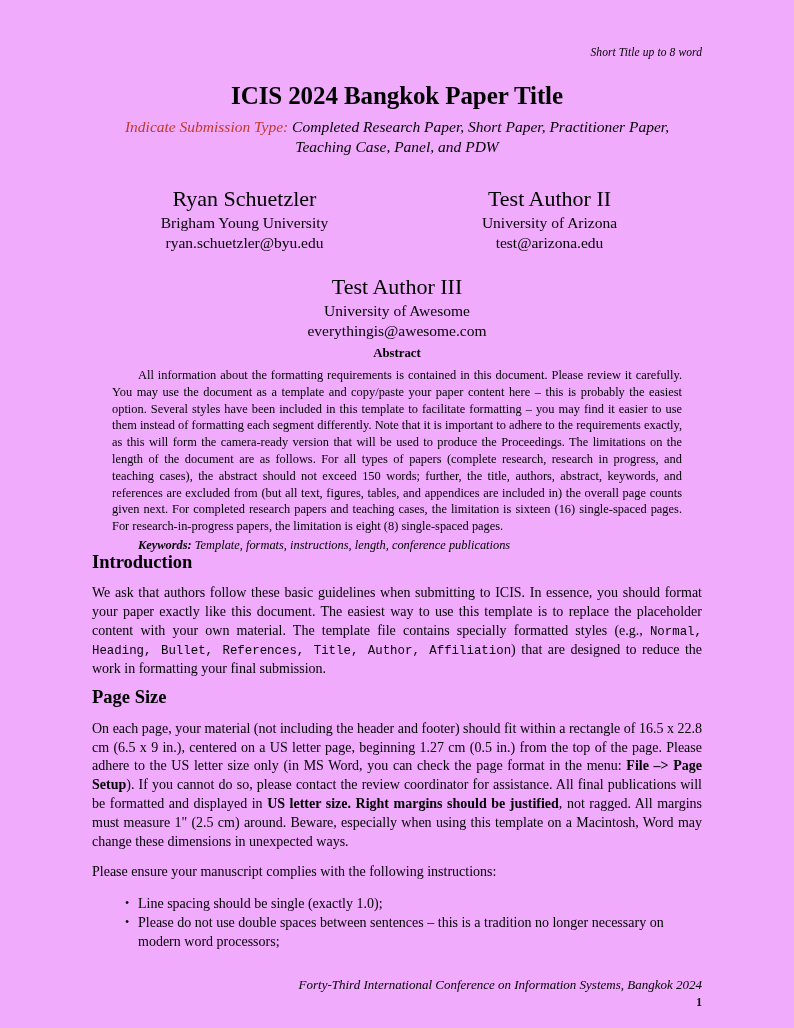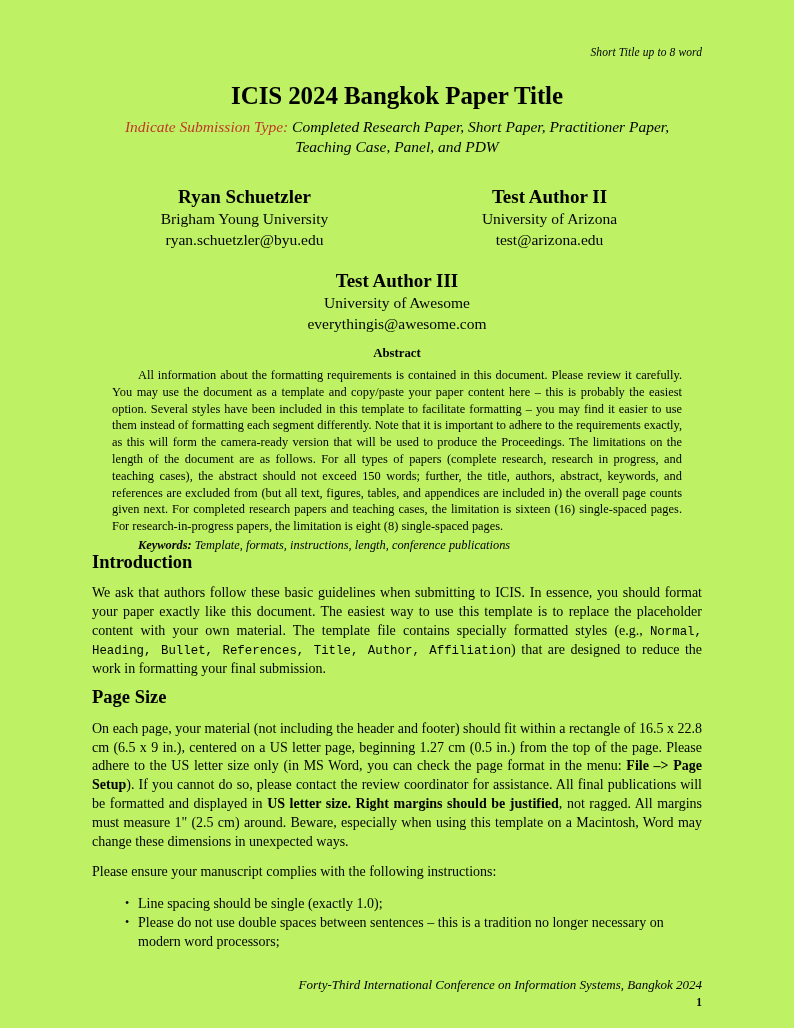--- a/index.html
+++ b/index.html
@@ -10,21 +10,21 @@
   }
   body {
     font-family: "Liberation Serif", "DejaVu Serif", serif;
     color: #000000;
   }
   .page {
     position: relative;
     width: 794px;
     height: 1028px;
     margin: 0 auto;
-    background: #bef264;
+    background: #f0abfc;
     overflow: hidden;
     box-sizing: border-box;
   }
 
   
   .running-header {
     position: absolute;
     top: 46px;
     left: 92px;
     right: 92px;
@@ -72,22 +72,22 @@
     justify-content: center;
     width: 100%;
   }
   .author-row.two-col .author-cell { width: 50%; }
   .author-row.one-col .author-cell { width: 100%; }
   .author-cell {
     text-align: center;
     line-height: 1.32;
   }
   .author-name {
-    font-size: 19px;
-    font-weight: bold;
+    font-size: 22px;
+    font-weight: normal;
     display: block;
   }
   .author-affil {
     font-size: 15.5px;
     display: block;
   }
   .author-email {
     font-size: 15.5px;
     display: block;
   }

